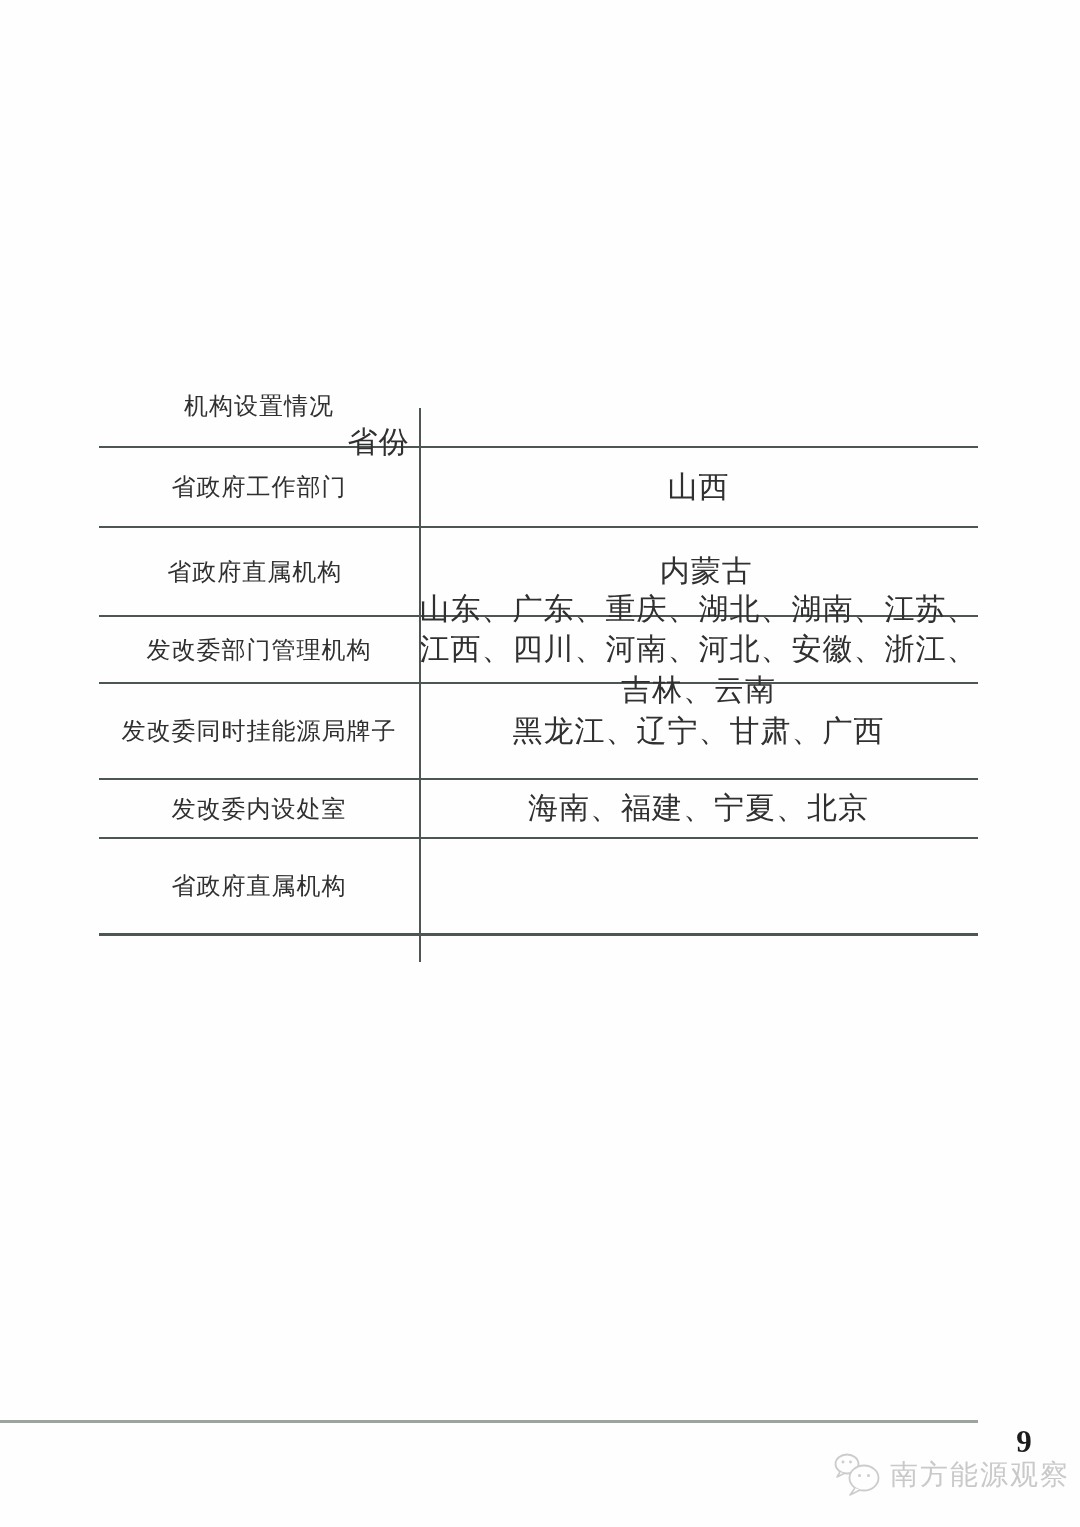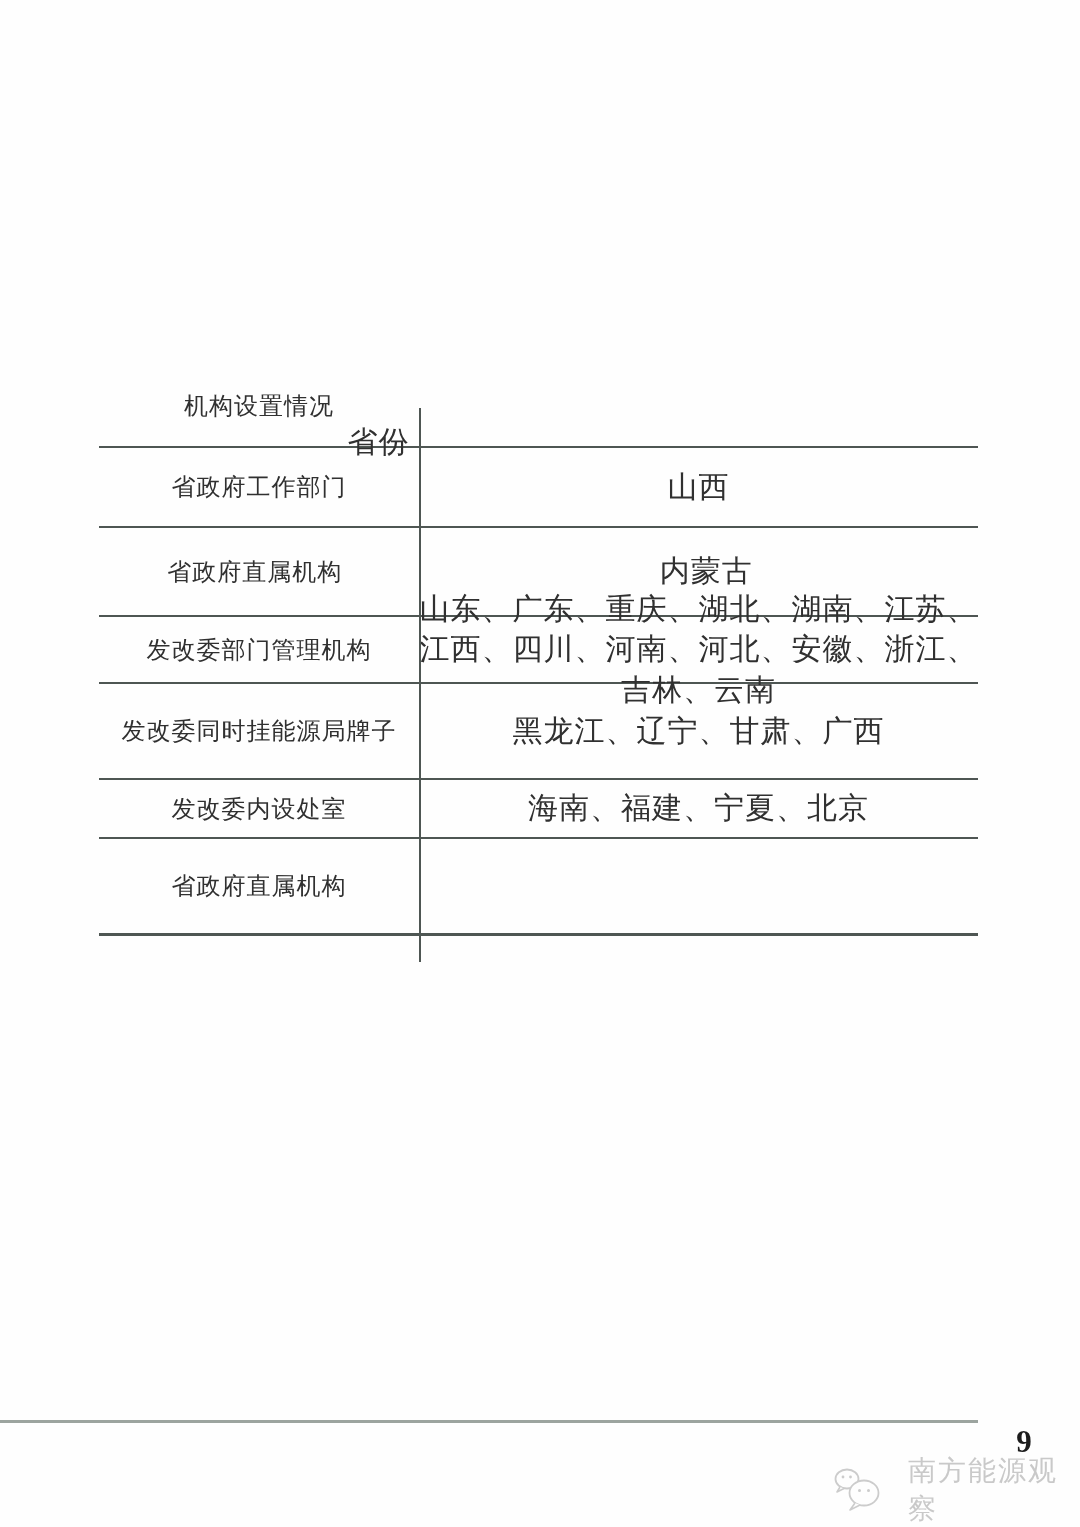--- a/index.html
+++ b/index.html
@@ -44,21 +44,21 @@
     width:978px;height:3px;
     background:#9ca49f;
   }
   .page-num{
     position:absolute;left:1000px;top:1424px;width:48px;
     text-align:center;
     font-size:31px;font-weight:bold;color:#1c1c1c;
   }
   .watermark{
     position:absolute;left:833px;top:1452px;
-    display:flex;align-items:center;gap:23px;
+    display:flex;align-items:center;gap:5px;
     color:#c9c9c9;
   }
   .watermark .brand{
     font-size:28px;letter-spacing:2px;
     font-family:"Liberation Sans","DejaVu Sans",sans-serif;
   }
   .watermark svg{display:block;}
 </style>
 </head>
 <body>

